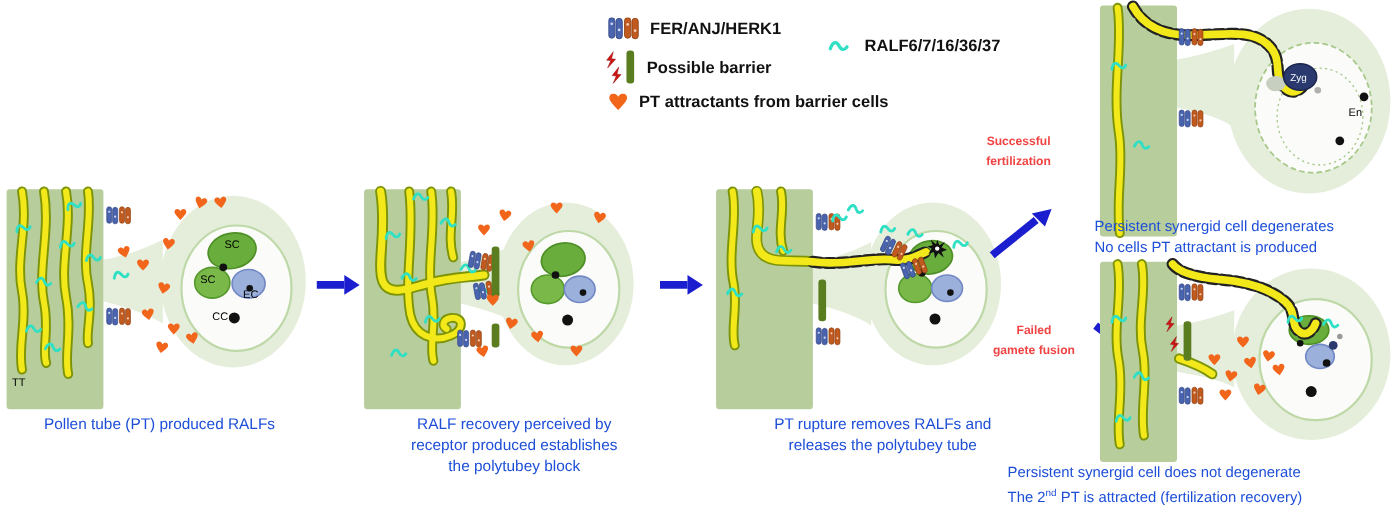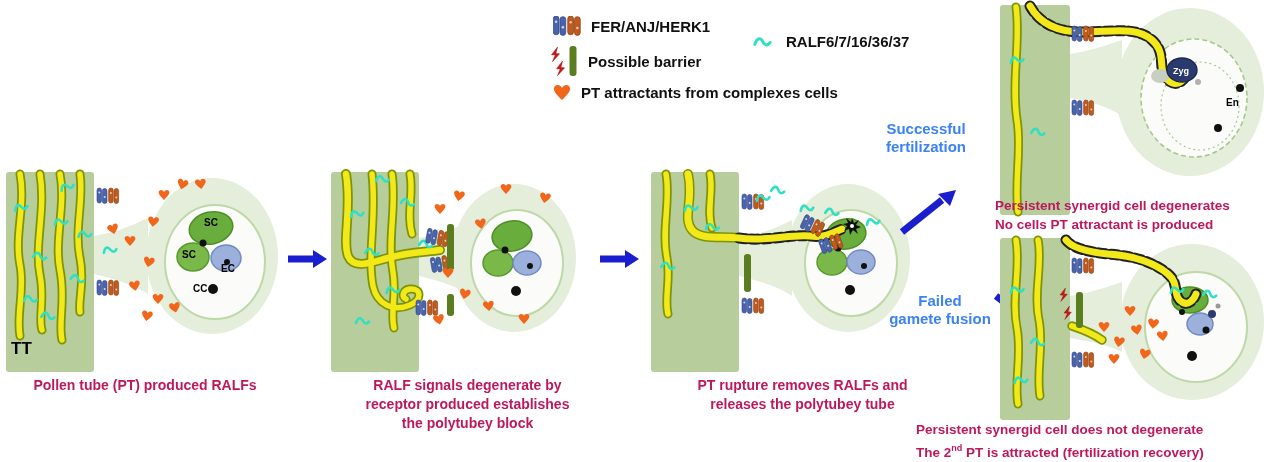--- a/index.html
+++ b/index.html
@@ -1,24 +1,24 @@
 <!DOCTYPE html>
 <html><head>
 <meta charset="utf-8">
 <style>
   * { margin:0; padding:0; box-sizing:border-box; }
   html,body { background:#fff; font-family:"Liberation Sans", sans-serif; }
   .canvas { position:relative; width:1267px; height:462px; background:#ffffff; overflow:hidden; }
   .art { position:absolute; left:0; top:0; }
-  .caption { position:absolute; font-weight:bold; color:#be185d; font-size:14px; line-height:19px; text-align:center; }
+  .caption { position:absolute; font-weight:normal; color:#1d4ed8; font-size:14px; line-height:19px; text-align:center; }
   .caption.small { font-size:13.5px; text-align:left; }
   .cap-line { white-space:nowrap; }
-  .branch-label { position:absolute; font-weight:bold; font-size:15px; line-height:18px; color:#3b82f6; text-align:center; }
-  .cell-label { position:absolute; font-weight:bold; font-size:10px; color:#000; line-height:10px; }
-  .cell-label.big { font-size:17px; }
+  .branch-label { position:absolute; font-weight:bold; font-size:11px; line-height:18px; color:#ef4444; text-align:center; }
+  .cell-label { position:absolute; font-weight:normal; font-size:10px; color:#000; line-height:10px; }
+  .cell-label.big { font-size:10px; }
   .cell-label.light { color:#fff; font-size:9px; }
   .legend-item { position:absolute; display:flex; align-items:center; gap:10px; font-weight:bold; font-size:15px; color:#111; }
   sup { font-size:9px; vertical-align:super; }
 </style>
 </head>
 <body>
 
 <div class="canvas">
 
 <svg class="art" width="1267" height="462" viewBox="0 0 1267 462">
@@ -311,29 +311,29 @@
     <use href="#bolt" transform="translate(1,3) scale(1.1)"></use>
     <use href="#bolt" transform="translate(6,17) scale(1.1)"></use>
     <rect x="19" y="2" width="7" height="30" rx="3" fill="#5a7d20"></rect>
   </svg>
   <span>Possible barrier</span>
 </div>
 <div class="legend-item" style="left:553px; top:84px;">
   <svg width="18" height="15" viewBox="0 0 12 10">
         <use href="#attractant"></use>
       </svg>
-  <span>PT attractants from complexes cells</span>
+  <span>PT attractants from barrier cells</span>
 </div>
 
 <div class="caption" style="left:0px; top:376px; width:290px;">
   <div class="cap-line">Pollen tube (PT) produced RALFs</div>
 </div>
 
 <div class="caption" style="left:325px; top:376px; width:285px;">
-  <div class="cap-line">RALF signals degenerate by</div>
+  <div class="cap-line">RALF recovery perceived by</div>
   <div class="cap-line">receptor produced establishes</div>
   <div class="cap-line">the polytubey block</div>
 </div>
 
 <div class="caption" style="left:645px; top:376px; width:315px;">
   <div class="cap-line">PT rupture removes RALFs and</div>
   <div class="cap-line">releases the polytubey tube</div>
 </div>
 
 <div class="caption small" style="left:995px; top:196px; width:272px;">

